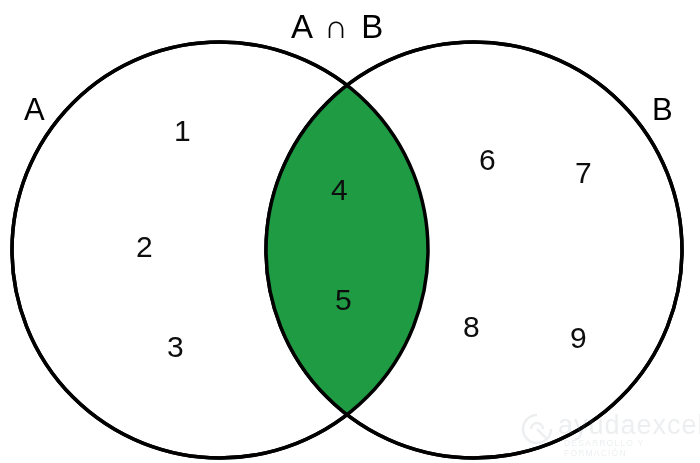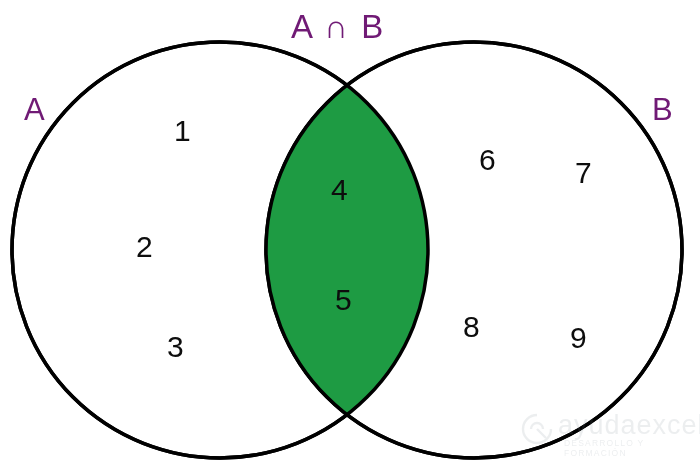--- a/index.html
+++ b/index.html
@@ -21,21 +21,21 @@
   }
   #venn-svg {
     position: absolute;
     left: 0;
     top: 0;
     width: 700px;
     height: 463px;
   }
   .lbl {
     position: absolute;
-    color: #701a75;
+    color: #000000;
     font-family: "Liberation Sans", sans-serif;
     line-height: 1;
     white-space: nowrap;
     user-select: none;
   }
   .title-label {
     font-size: 33px;
     letter-spacing: 2px;
     left: 291px;
     top: 10px;

